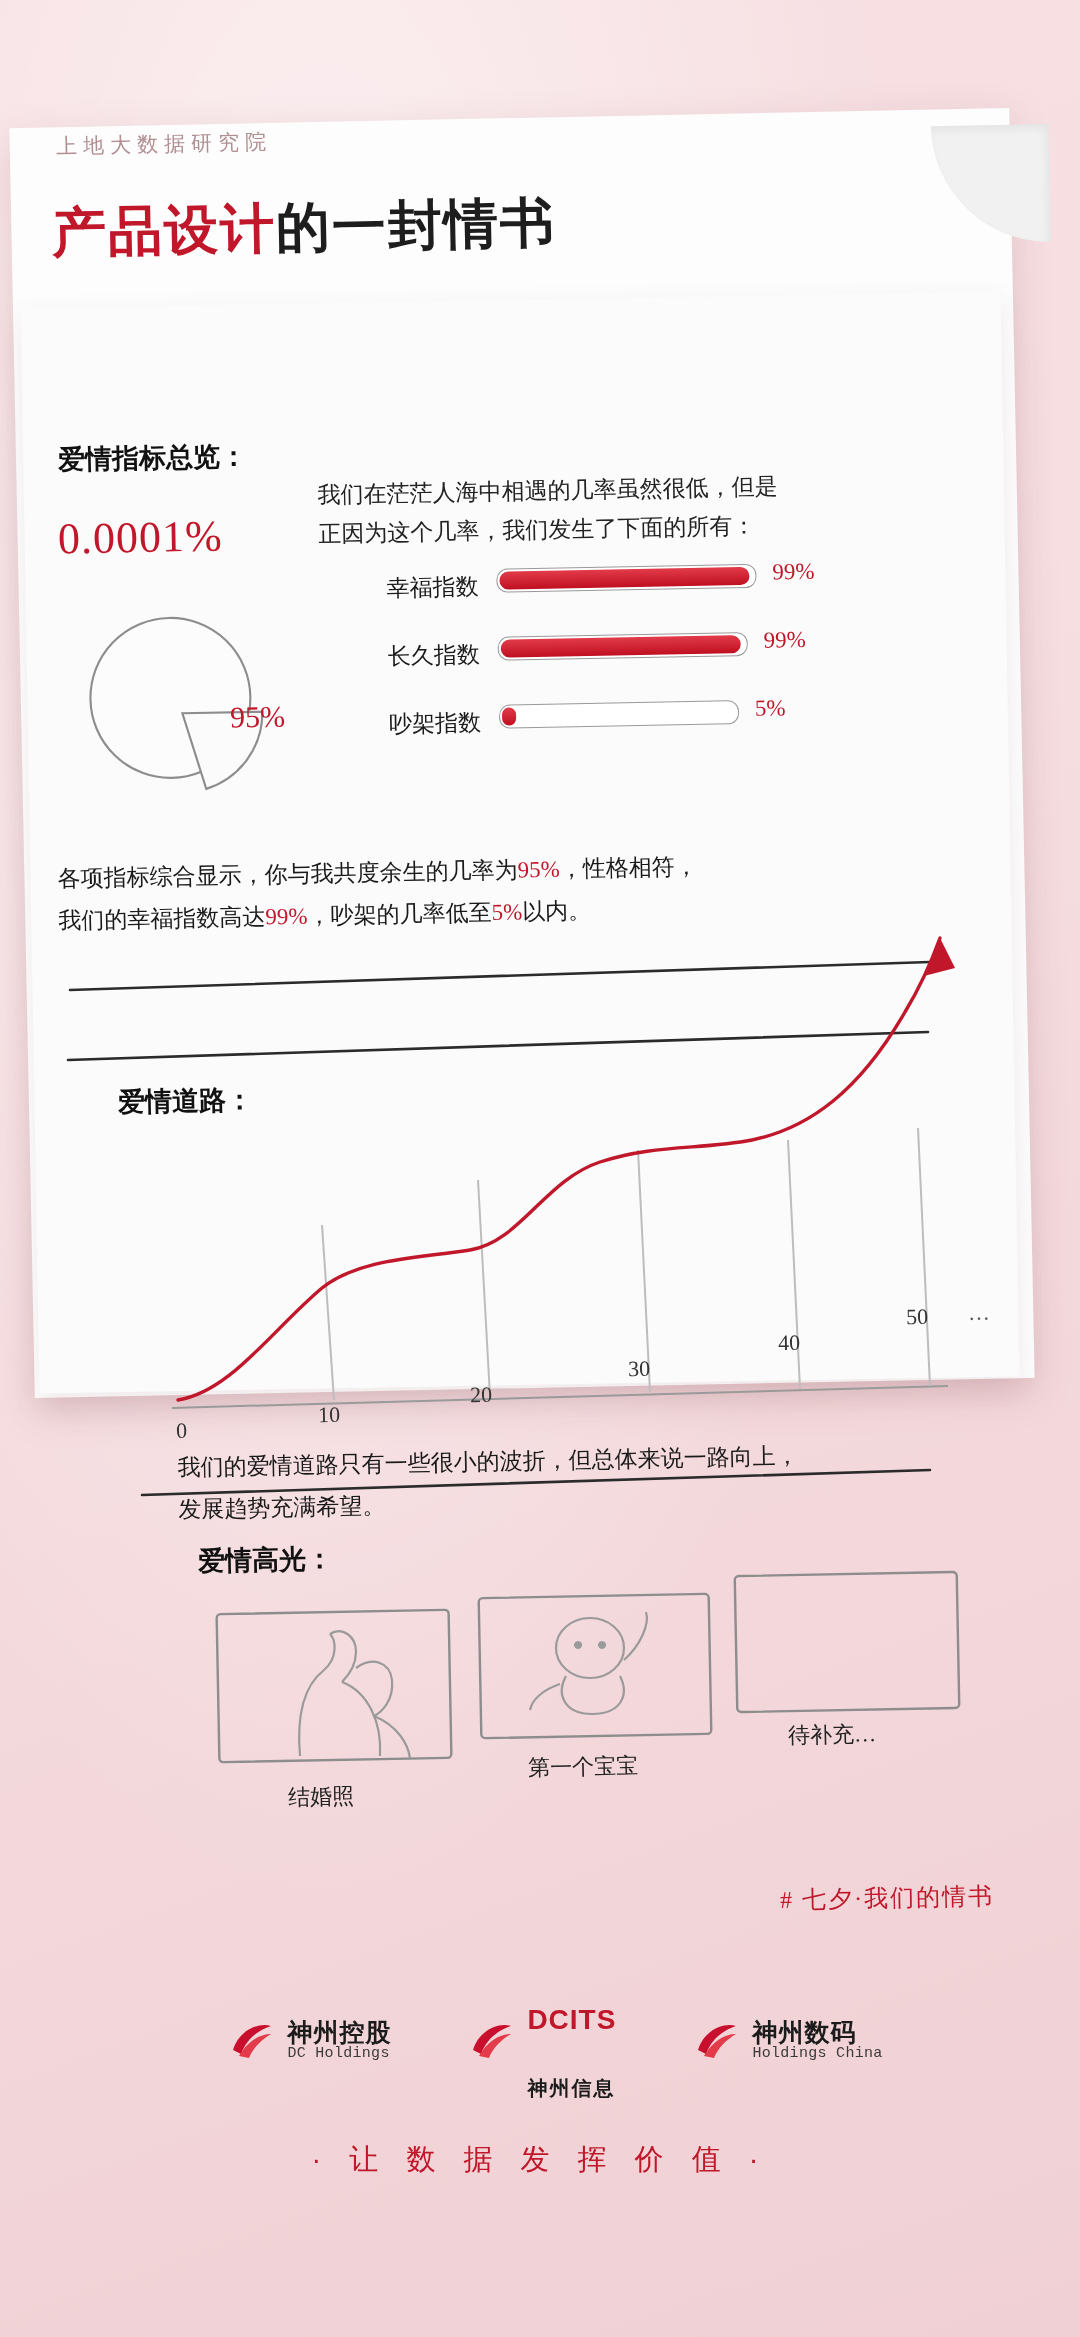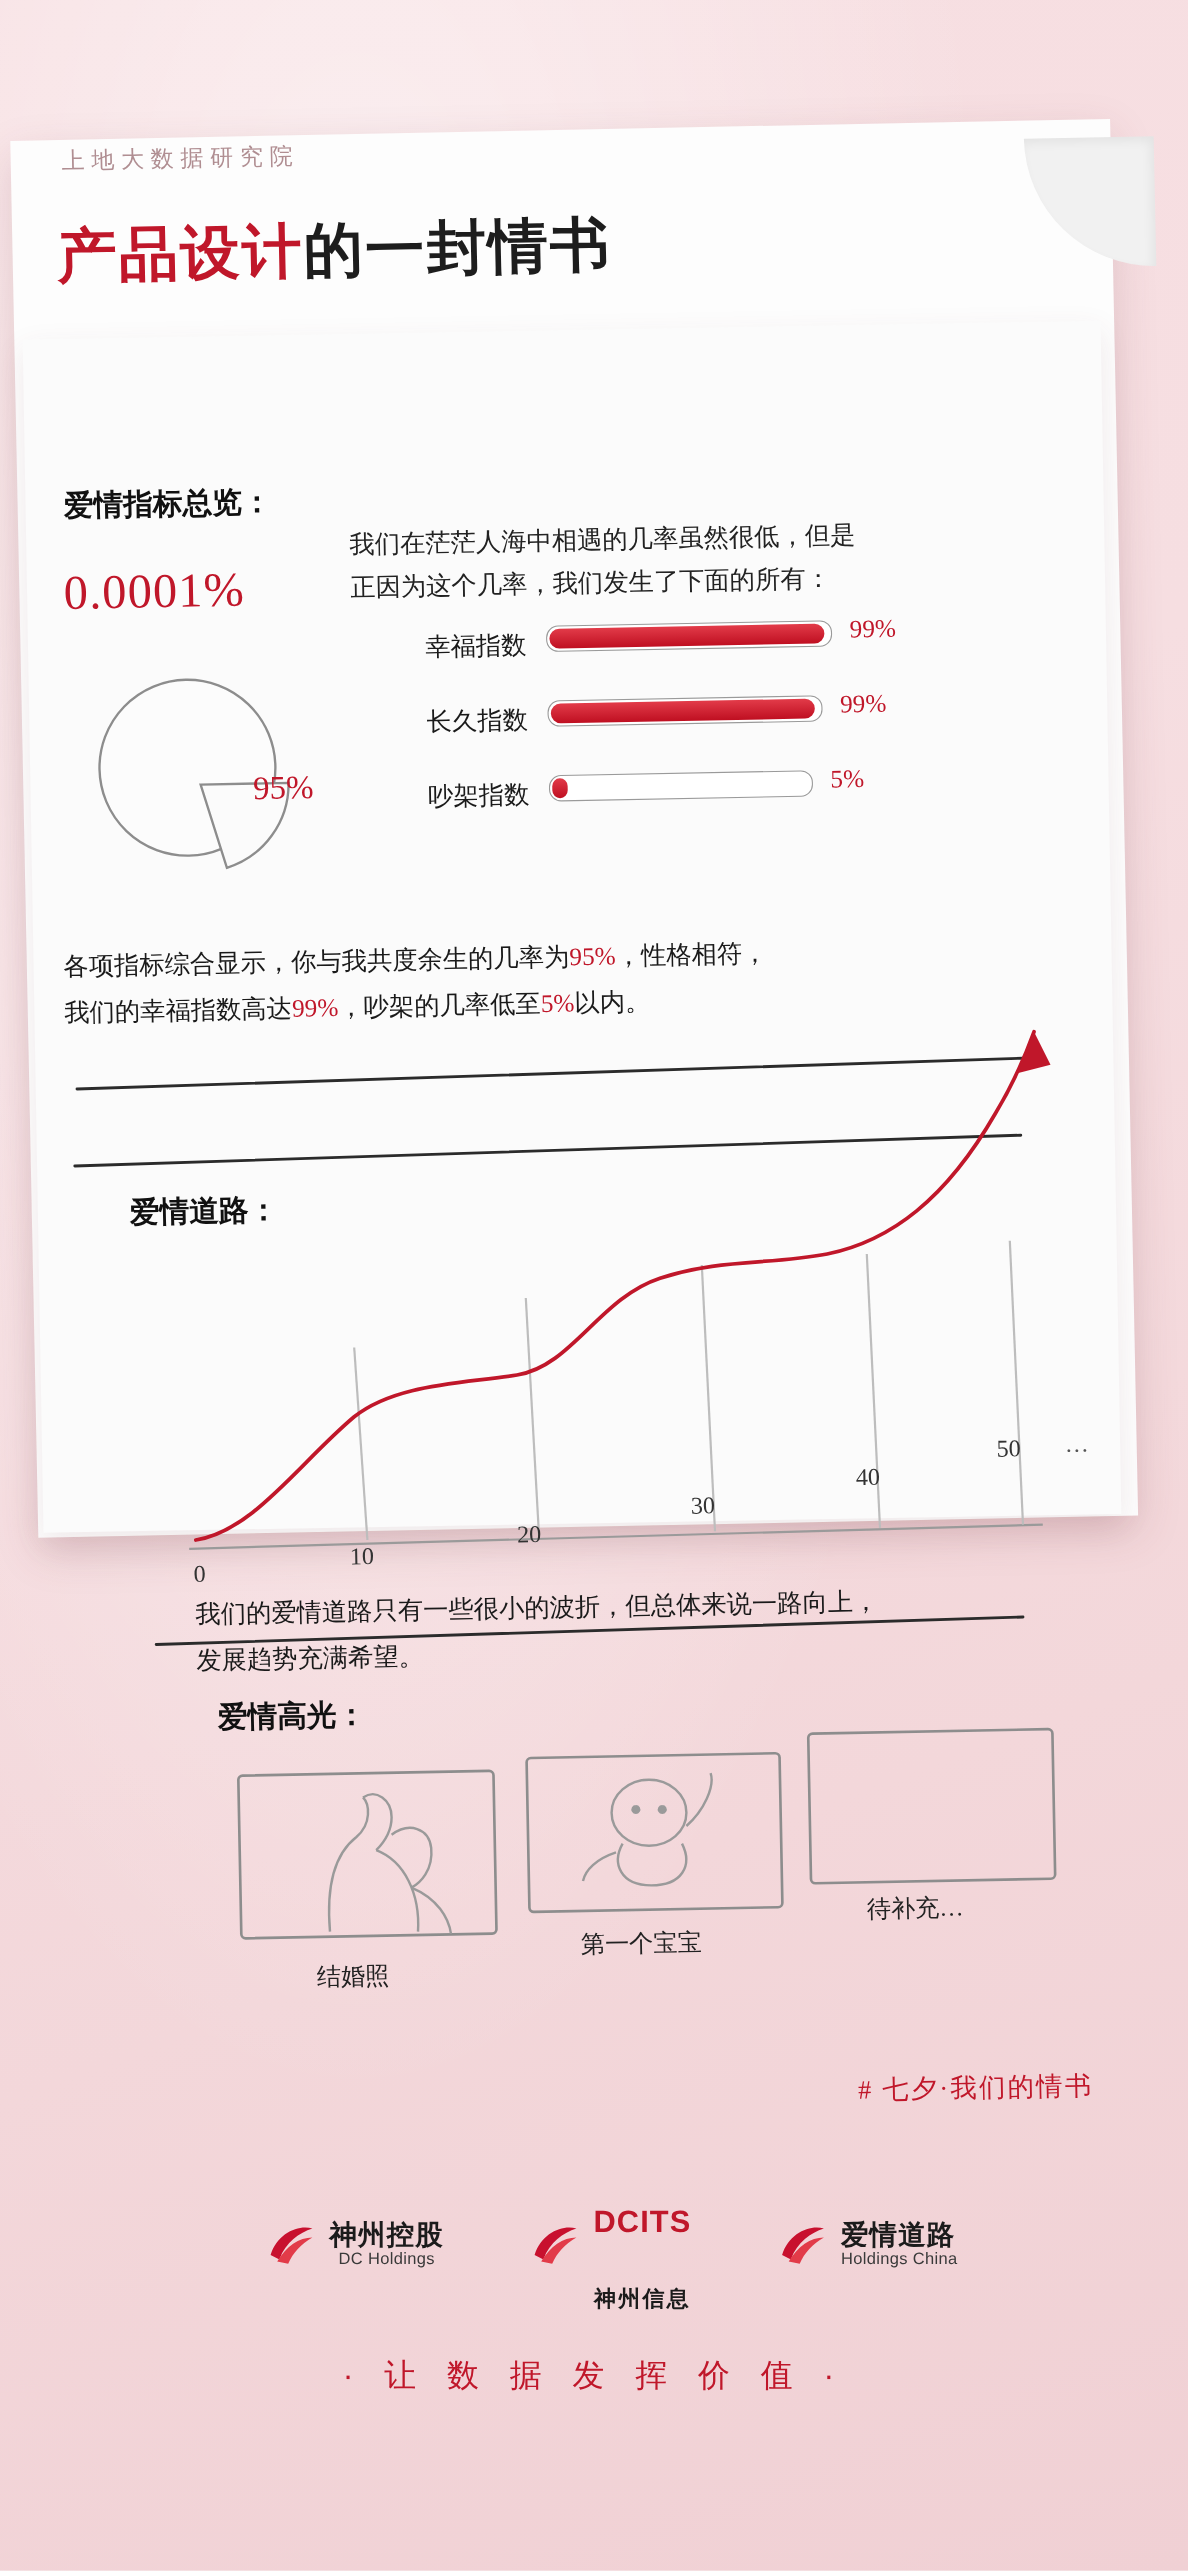--- a/index.html
+++ b/index.html
@@ -127,22 +127,22 @@
     display:flex;justify-content:center;align-items:center;gap:78px;padding-left:16px;
   }
   .logo{display:flex;align-items:center;gap:12px;}
   .logo-mark{width:46px;height:40px;}
   .logo-text{line-height:1.12;}
   .logo-cn{
     font-family:"Liberation Sans","DejaVu Sans",sans-serif;
     font-size:25px;font-weight:bold;color:#1b1b1b;letter-spacing:1px;
   }
   .logo-en{
-    font-family:Liberation Sans, sans-serif;
-    font-size:15px;color:#3a3a3a;letter-spacing:.3px;text-align:center;
+    font-family:Liberation Mono, monospace;
+    font-size:15px;color:#3a3a3a;letter-spacing:.3px;
   }
   .logo-cn.red{color:#c0172a;font-size:28px;margin-top:25px;}
   .slogan{
     position:absolute;left:0;top:2140px;width:1080px;text-align:center;
     font-family:"Liberation Sans","DejaVu Sans",sans-serif;
     font-size:29px;color:#c0172a;letter-spacing:10px;
   }
 </style>
 </head>
 <body>
@@ -293,19 +293,19 @@
       <div class="logo-cn red">DCITS</div>
       <div class="logo-en" style="font-size:20px;font-weight:bold;color:#1b1b1b;letter-spacing:2px;margin-top:44px;">神州信息</div>
     </div>
   </div>
   <div class="logo">
     <svg class="logo-mark" viewBox="0 0 46 40">
       <path d="M4 30 C10 10, 30 2, 42 6 C30 10, 18 18, 12 34 Z" fill="#c8102e"></path>
       <path d="M10 36 C18 22, 30 14, 42 14 C32 20, 24 28, 20 38 Z" fill="#e23b49"></path>
     </svg>
     <div class="logo-text">
-      <div class="logo-cn">爱情道路</div>
+      <div class="logo-cn">神州数码</div>
       <div class="logo-en">Holdings China</div>
     </div>
   </div>
 </div>
 
 <div class="slogan">· 让 数 据 发 挥 价 值 ·</div>
 
 </body></html>

